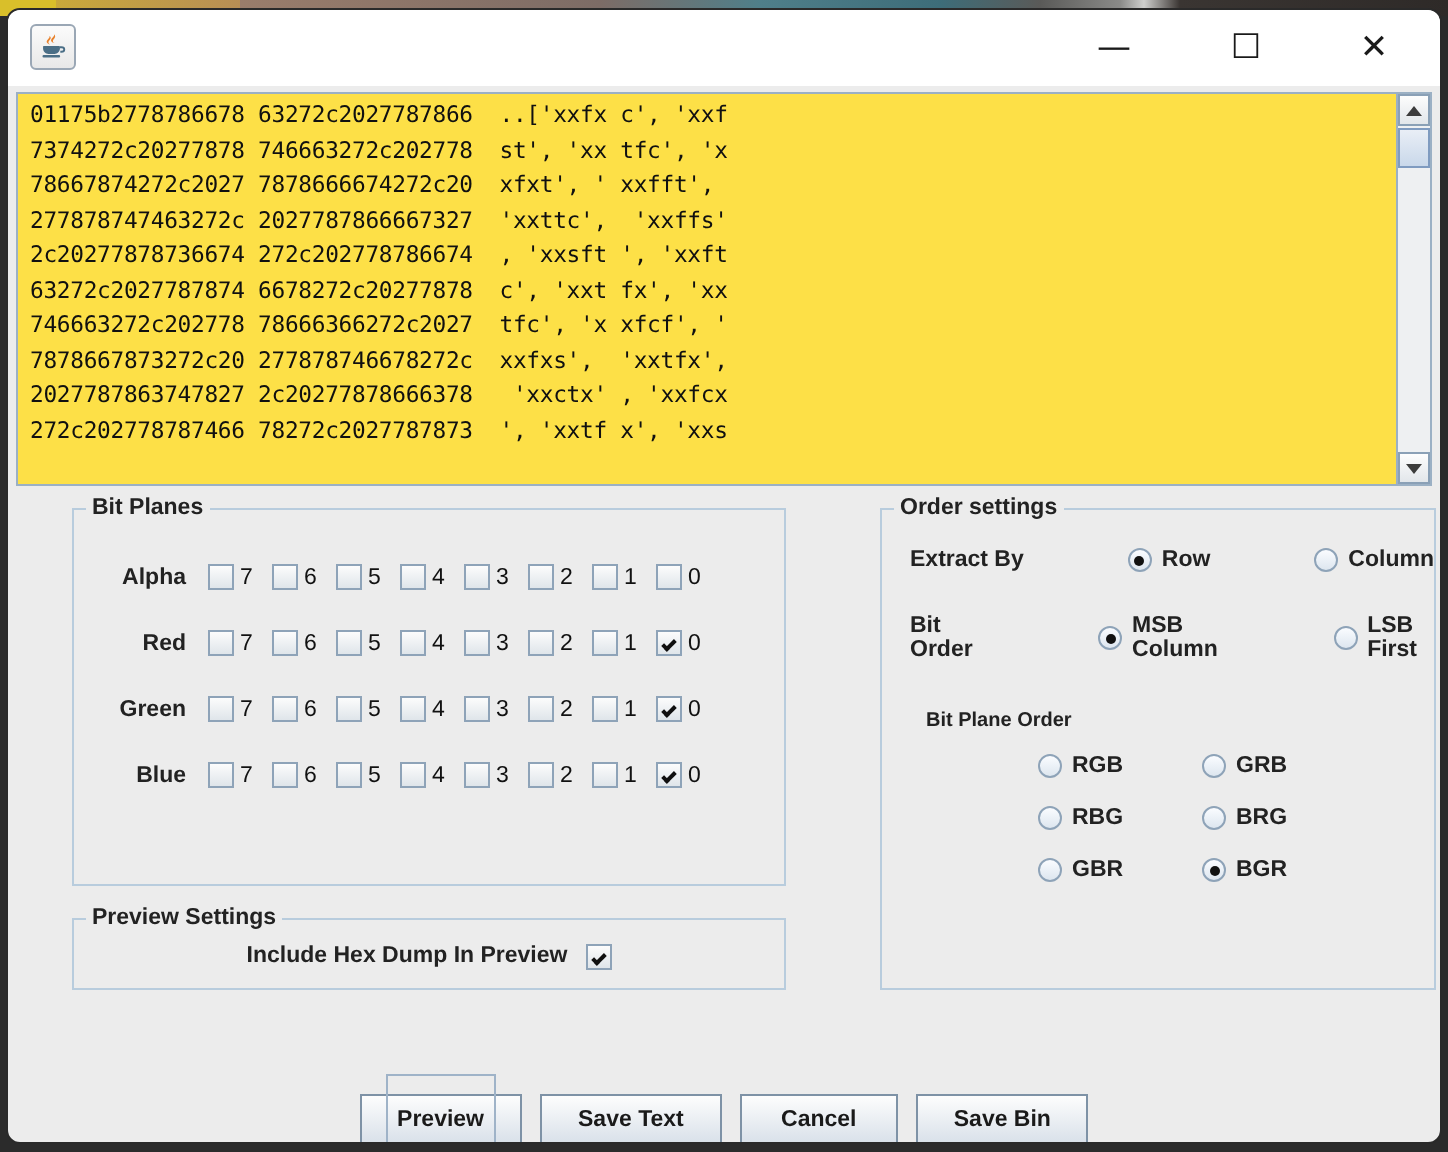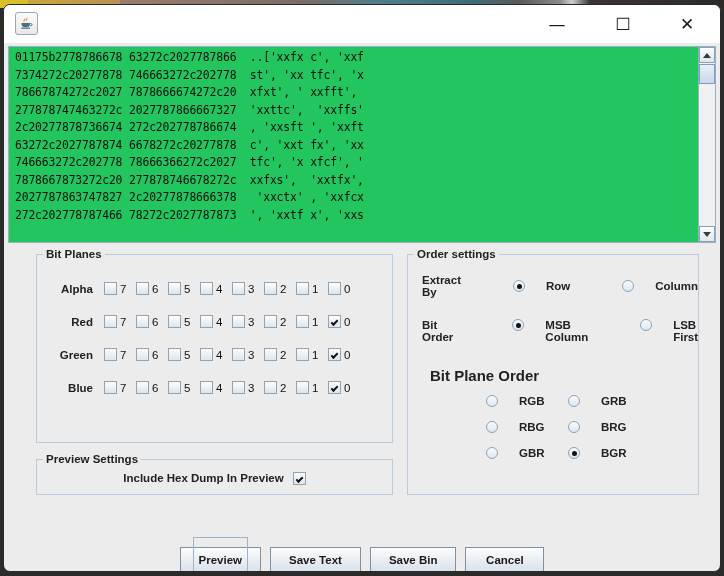--- a/index.html
+++ b/index.html
@@ -95,21 +95,21 @@
   #dialog-header .title {
     font-size: 12px;
     font-weight: bold;
     color: #26282c;
   }
   
   #preview-wrap {
     position: relative;
     margin: 3px 4px 0 4px;
     height: 197px;
-    background: #22c55e;
+    background: #fde047;
     border: 1px solid #9bb0c4;
     box-sizing: border-box;
     display: flex;
   }
   #preview-text {
     flex: 1;
     overflow: hidden;
     padding: 2px 0 0 6px;
     font-family: "DejaVu Sans Mono", monospace;
     font-size: 11.4px;
@@ -189,21 +189,21 @@
     font-weight: bold;
     color: #222;
   }
   #panel-bitplanes {
     left: 32px; top: 5px; width: 357px; height: 195px;
   }
   #panel-preview-settings {
     left: 32px; top: 210px; width: 357px; height: 42px;
   }
   #panel-order {
-    left: 403px; top: 5px; width: 278px; height: 247px;
+    left: 436px; top: 5px; width: 278px; height: 247px;
   }
   
   #bitplane-rows {
     margin-top: 12px;
   }
   .bp-row {
     display: flex;
     align-items: center;
     height: 33px;
   }
@@ -265,22 +265,22 @@
     display: flex;
     align-items: center;
     font-size: 11.5px;
     font-weight: bold;
     color: #222;
   }
   #extractby-row { margin: 14px 0 0 14px; }
   #bitorder-row { margin: 21px 0 0 14px; }
   .radio-opt {
     display: flex;
-    align-items: flex-start;
-    gap: 21px;
+    align-items: center;
+    gap: 5px;
     margin-left: 12px;
     padding-left: 40px;
   }
   .rb {
     width: 12px;
     height: 12px;
     border-radius: 50%;
     border: 1px solid #8ea3b8;
     background: linear-gradient(#fafcff, #dde6ef);
     box-sizing: border-box;
@@ -293,21 +293,21 @@
     left: 2.5px;
     top: 2.5px;
     width: 5px;
     height: 5px;
     border-radius: 50%;
     background: #111;
   }
   .rb-label { font-size: 11.5px; font-weight: bold; color: #222; }
   #bitplaneorder-title {
     margin: 24px 0 0 22px;
-    font-size: 15px;
+    font-size: 10px;
     font-weight: bold;
     color: #222;
   }
   #bitplaneorder-grid {
     margin: 11px 0 0 38px;
     display: grid;
     grid-template-columns: 82px 82px;
     row-gap: 14px;
   }
   #bitplaneorder-grid .radio-opt { margin-left: 0; }
@@ -615,21 +615,21 @@
     </fieldset>
 
     <div id="buttonbar">
         <button class="dlg-btn focused">
           <span class="focusring">Preview</span>
         </button>
         <button class="dlg-btn">
           <span class="focusring">Save Text</span>
         </button>
         <button class="dlg-btn">
-          <span class="focusring">Save Bin</span>
+          <span class="focusring">Cancel</span>
         </button>
         <button class="dlg-btn">
-          <span class="focusring">Cancel</span>
+          <span class="focusring">Save Bin</span>
         </button>
       </div>
   </div>
 
 </div>
 
 </body></html>

